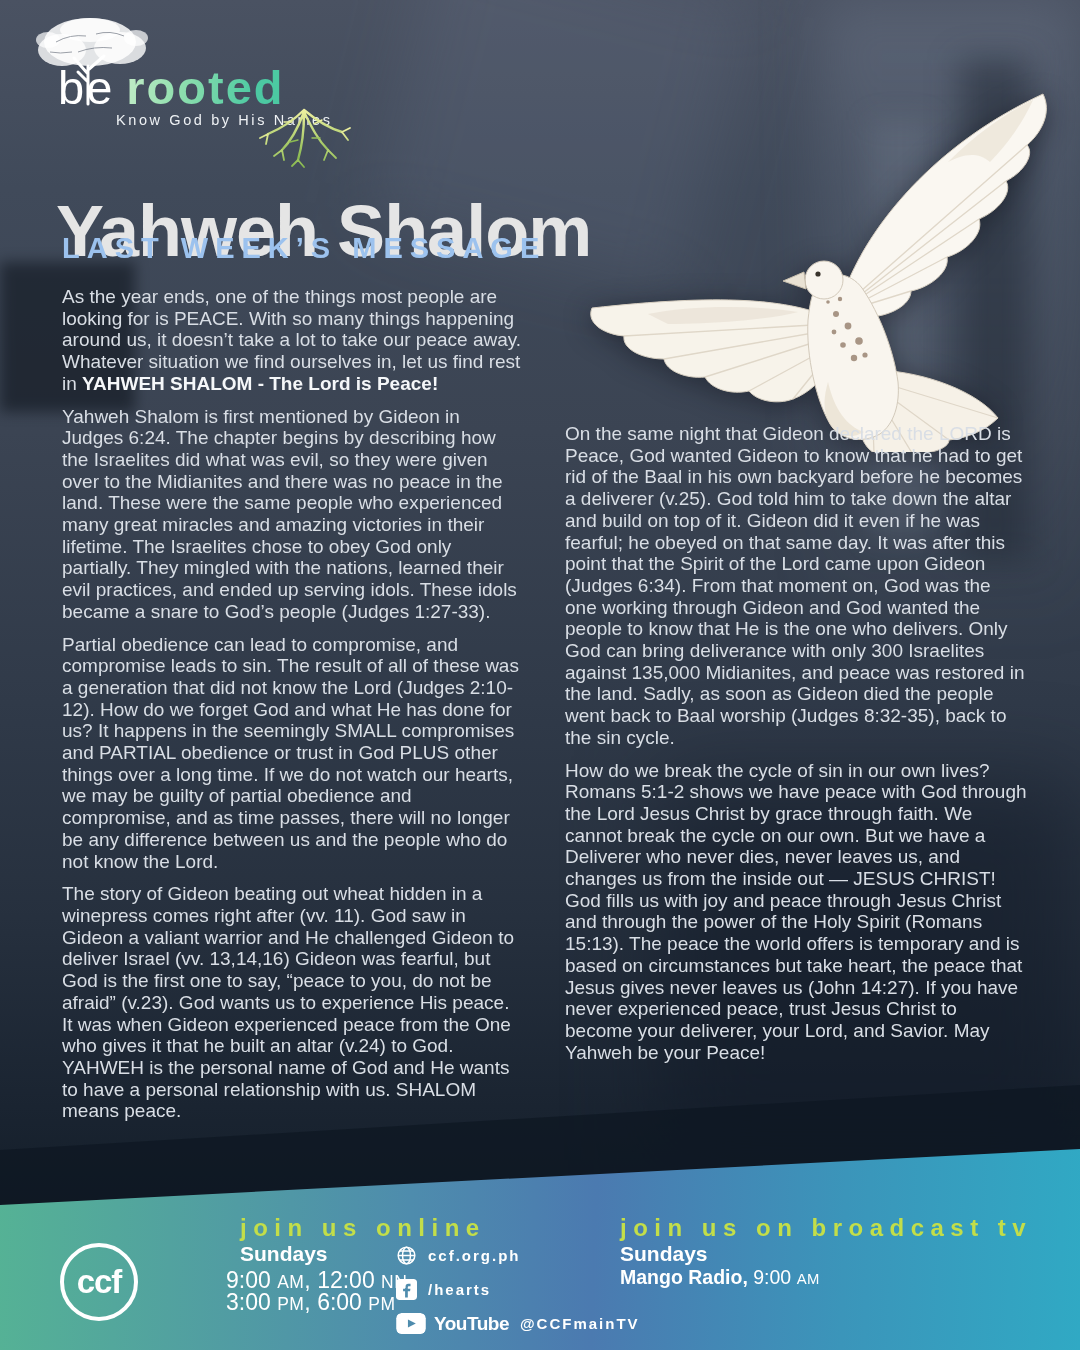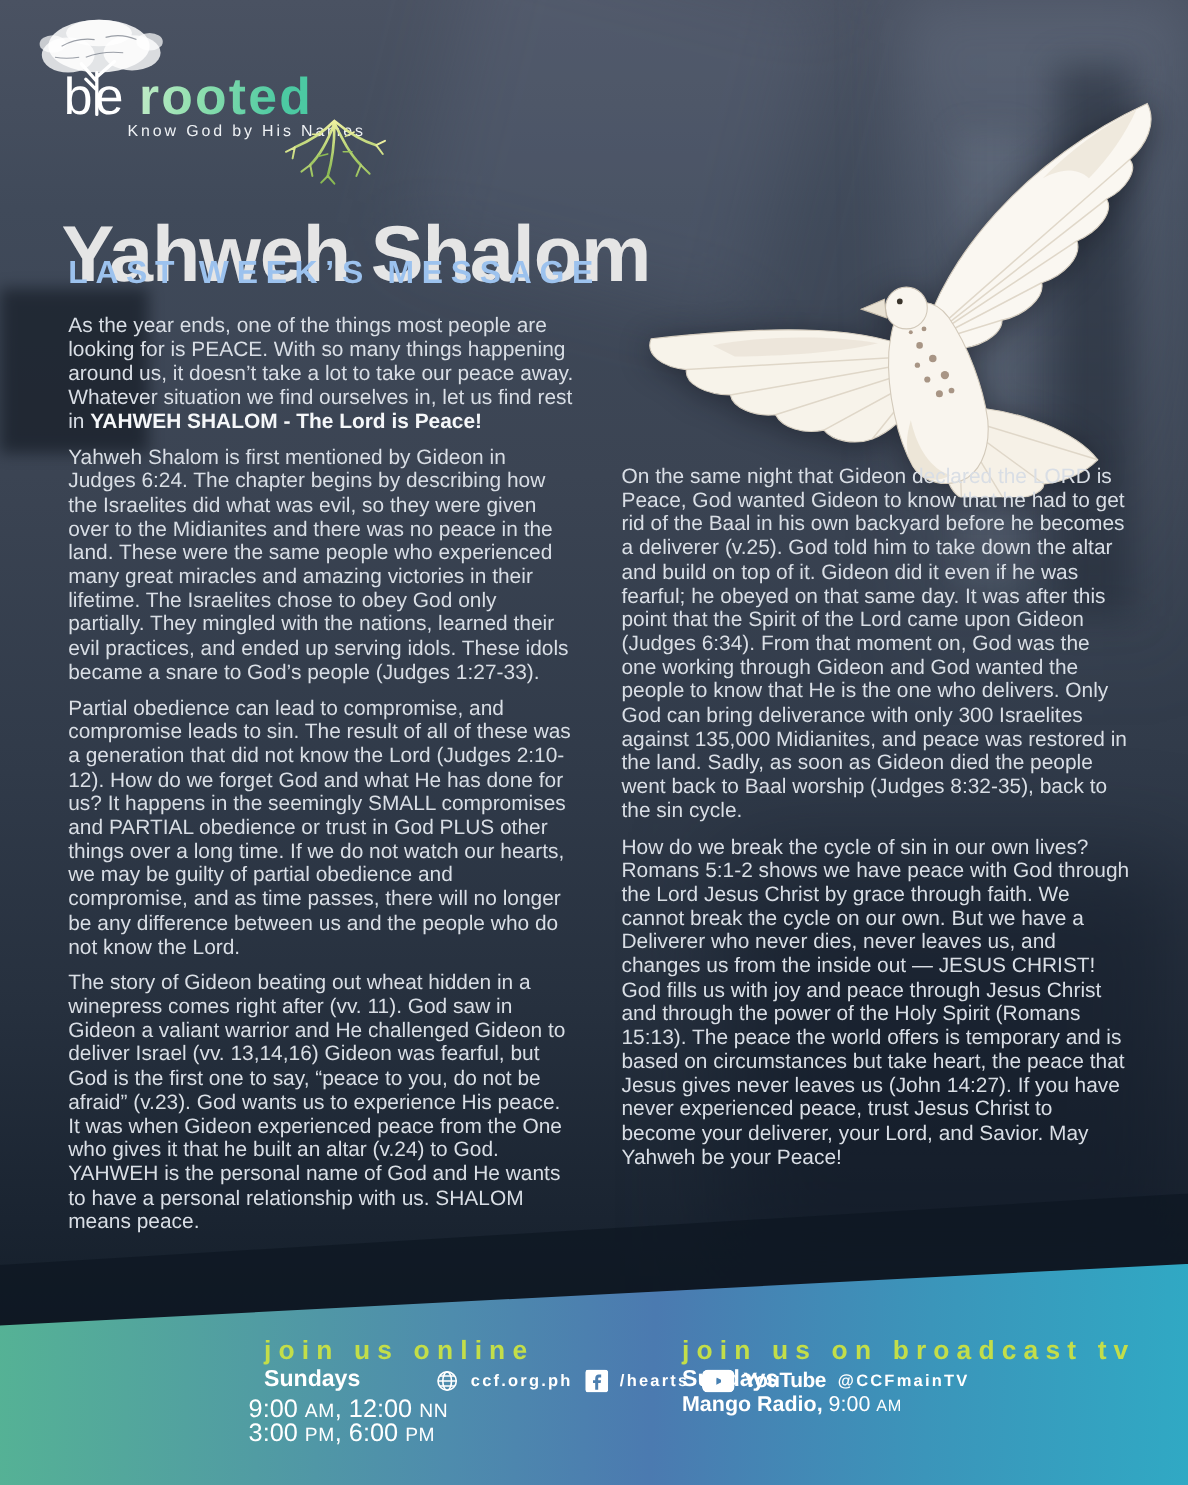--- a/index.html
+++ b/index.html
@@ -64,21 +64,21 @@
     font-size:33px;font-weight:700;letter-spacing:-1px;color:#fff;box-sizing:border-box;}
   .f-head{position:absolute;font-size:24px;font-weight:700;letter-spacing:6.5px;color:#c3de49;}
   .f-head.online{left:240px;top:1214px;}
   .f-head.broadcast{left:620px;top:1214px;}
   .f-sundays{position:absolute;font-size:21px;font-weight:700;}
   .f-sundays.online{left:240px;top:1242px;}
   .f-sundays.broadcast{left:620px;top:1242px;}
   .f-times{position:absolute;left:226px;font-size:23px;}
   .f-times.t1{top:1267px;}
   .f-times.t2{top:1289px;}
-  .f-links{position:absolute;left:396px;top:1244px;display:flex;gap:11px;}
+  .f-links{position:absolute;left:396px;top:1244px;display:flex;flex-direction:column;gap:11px;}
   .f-link{display:flex;align-items:center;gap:11px;height:23px;}
   .f-link .lbl{font-size:15px;font-weight:700;letter-spacing:2px;}
   .yt-word{font-size:19px;font-weight:700;letter-spacing:-.5px;margin-left:-3px;}
   .f-channels{position:absolute;left:620px;top:1266px;font-size:19.5px;line-height:23px;}
   .f-channels b{font-weight:700;}
   .sc{font-size:.76em;letter-spacing:.5px;}
   svg{display:block;}
 </style>
 </head>
 <body>
@@ -201,20 +201,21 @@
   <p><span>The story of Gideon beating out wheat hidden in a winepress comes right after (vv. 11). God saw in Gideon a valiant warrior and He challenged Gideon to deliver Israel (vv. 13,14,16) Gideon was fearful, but God is the first one to say, “peace to you, do not be afraid” (v.23). God wants us to experience His peace. It was when Gideon experienced peace from the One who gives it that he built an altar (v.24) to God. YAHWEH is the personal name of God and He wants to have a personal relationship with us. SHALOM means peace.</span></p>
 </div>
 <div class="col col-right">
   <p><span>On the same night that Gideon declared the LORD is Peace, God wanted Gideon to know that he had to get rid of the Baal in his own backyard before he becomes a deliverer (v.25). God told him to take down the altar and build on top of it. Gideon did it even if he was fearful; he obeyed on that same day. It was after this point that the Spirit of the Lord came upon Gideon (Judges 6:34). From that moment on, God was the one working through Gideon and God wanted the people to know that He is the one who delivers. Only God can bring deliverance with only 300 Israelites against 135,000 Midianites, and peace was restored in the land. Sadly, as soon as Gideon died the people went back to Baal worship (Judges 8:32-35), back to the sin cycle.</span></p>
   <p><span>How do we break the cycle of sin in our own lives? Romans 5:1-2 shows we have peace with God through the Lord Jesus Christ by grace through faith. We cannot break the cycle on our own. But we have a Deliverer who never dies, never leaves us, and changes us from the inside out — JESUS CHRIST! God fills us with joy and peace through Jesus Christ and through the power of the Holy Spirit (Romans 15:13). The peace the world offers is temporary and is based on circumstances but take heart, the peace that Jesus gives never leaves us (John 14:27). If you have never experienced peace, trust Jesus Christ to become your deliverer, your Lord, and Savior. May Yahweh be your Peace!</span></p>
 </div>
 
 <div class="f-darkband"></div>
 <div class="f-grad"></div>
 <div class="f-content">
+  <div class="ccf-logo">ccf</div>
 
   <div class="f-head online">join us online</div>
   <div class="f-sundays online">Sundays</div>
   <div class="f-times t1">9:00 <span class="sc">AM</span>, 12:00 <span class="sc">NN</span></div>
   <div class="f-times t2">3:00 <span class="sc">PM</span>, 6:00 <span class="sc">PM</span></div>
 
   <div class="f-links">
     <div class="f-link">
       <svg width="21" height="21" viewBox="0 0 24 24">
         <g stroke="#fff" stroke-width="1.7" fill="none">

